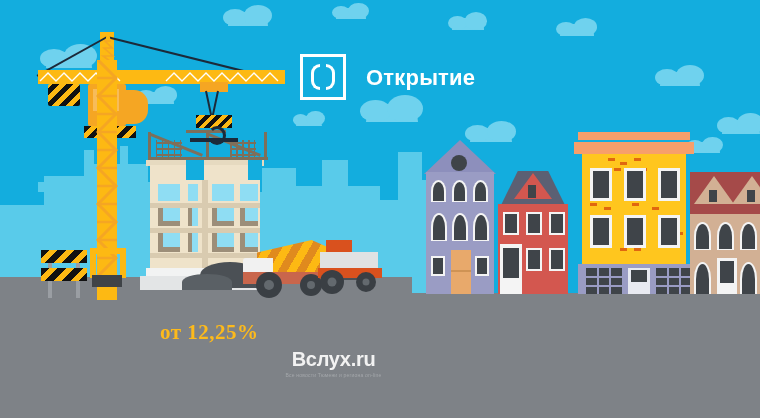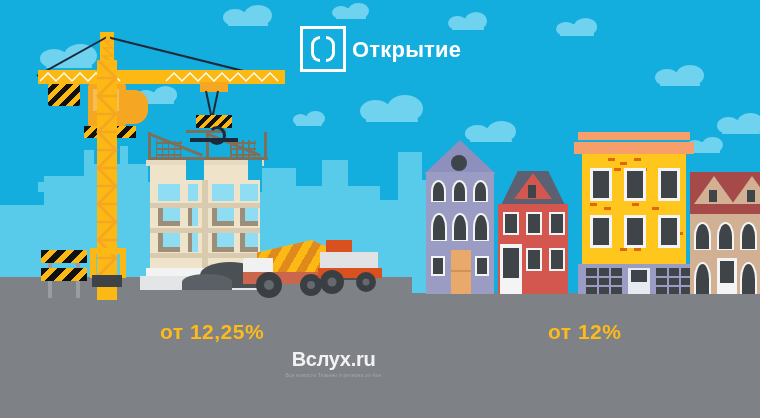--- a/index.html
+++ b/index.html
@@ -83,32 +83,32 @@
 
   
   .house{position:absolute;}
   .hw{position:absolute;background:#3F4449;}
   .hwf{position:absolute;background:#F4F4F4;}
   .arch{position:absolute;background:#3F4449;border-radius:50% 50% 0 0;}
   .archf{position:absolute;background:#F4F4F4;border-radius:50% 50% 0 0;}
   .roof-tri{position:absolute;width:0;height:0;}
 
   
-  .logo{position:absolute;left:300px;top:26px;display:flex;align-items:center;gap:6px;}
+  .logo{position:absolute;left:300px;top:54px;display:flex;align-items:center;gap:20px;}
   .logo-mark{width:46px;height:46px;border:3px solid #fff;box-sizing:border-box;
     display:flex;align-items:center;justify-content:center;}
   .logo-mark .par{position:relative;width:24px;height:26px;}
   .logo-mark .par b{position:absolute;top:0;width:9px;height:26px;border:3px solid #fff;box-sizing:border-box;}
   .logo-mark .par b.l{left:0;border-right:none;border-radius:13px 0 0 13px;}
   .logo-mark .par b.r{right:0;border-left:none;border-radius:0 13px 13px 0;}
   .logo-text{color:#fff;font-size:22px;line-height:21px;font-weight:bold;letter-spacing:.2px;}
 
   
   .rate{position:absolute;color:#FDBA1B;font-size:21px;font-weight:bold;letter-spacing:.5px;white-space:nowrap;}
-  .rate-left{left:160px;top:320px;}
+  .rate-left{left:160px;top:320px;font-family:Liberation Serif, serif;}
   .rate-right{left:548px;top:320px;}
 
   
   .wm{position:absolute;left:0;top:348px;width:667px;text-align:center;}
   .wm-main{color:#F2F2F2;font-size:20px;font-weight:bold;letter-spacing:-.3px;}
   .wm-sub{color:#A4A7AB;font-size:5px;letter-spacing:.2px;margin-top:1px;}
 </style>
 </head>
 <body>
 
@@ -415,20 +415,19 @@
           <b class="l"></b>
           <b class="r"></b>
         </span>
     </div>
     <div class="logo-text">
       <div>Открытие</div>
     </div>
   </div>
 
   <div class="rate rate-left">от 12,25%</div>
-  <div class="rate rate-right">от 12%</div>
 
   <div class="wm">
     <div class="wm-main">Вслух.ru</div>
     <div class="wm-sub">Все новости Тюмени и региона on-line</div>
   </div>
 
 </div>
 
 </body></html>

